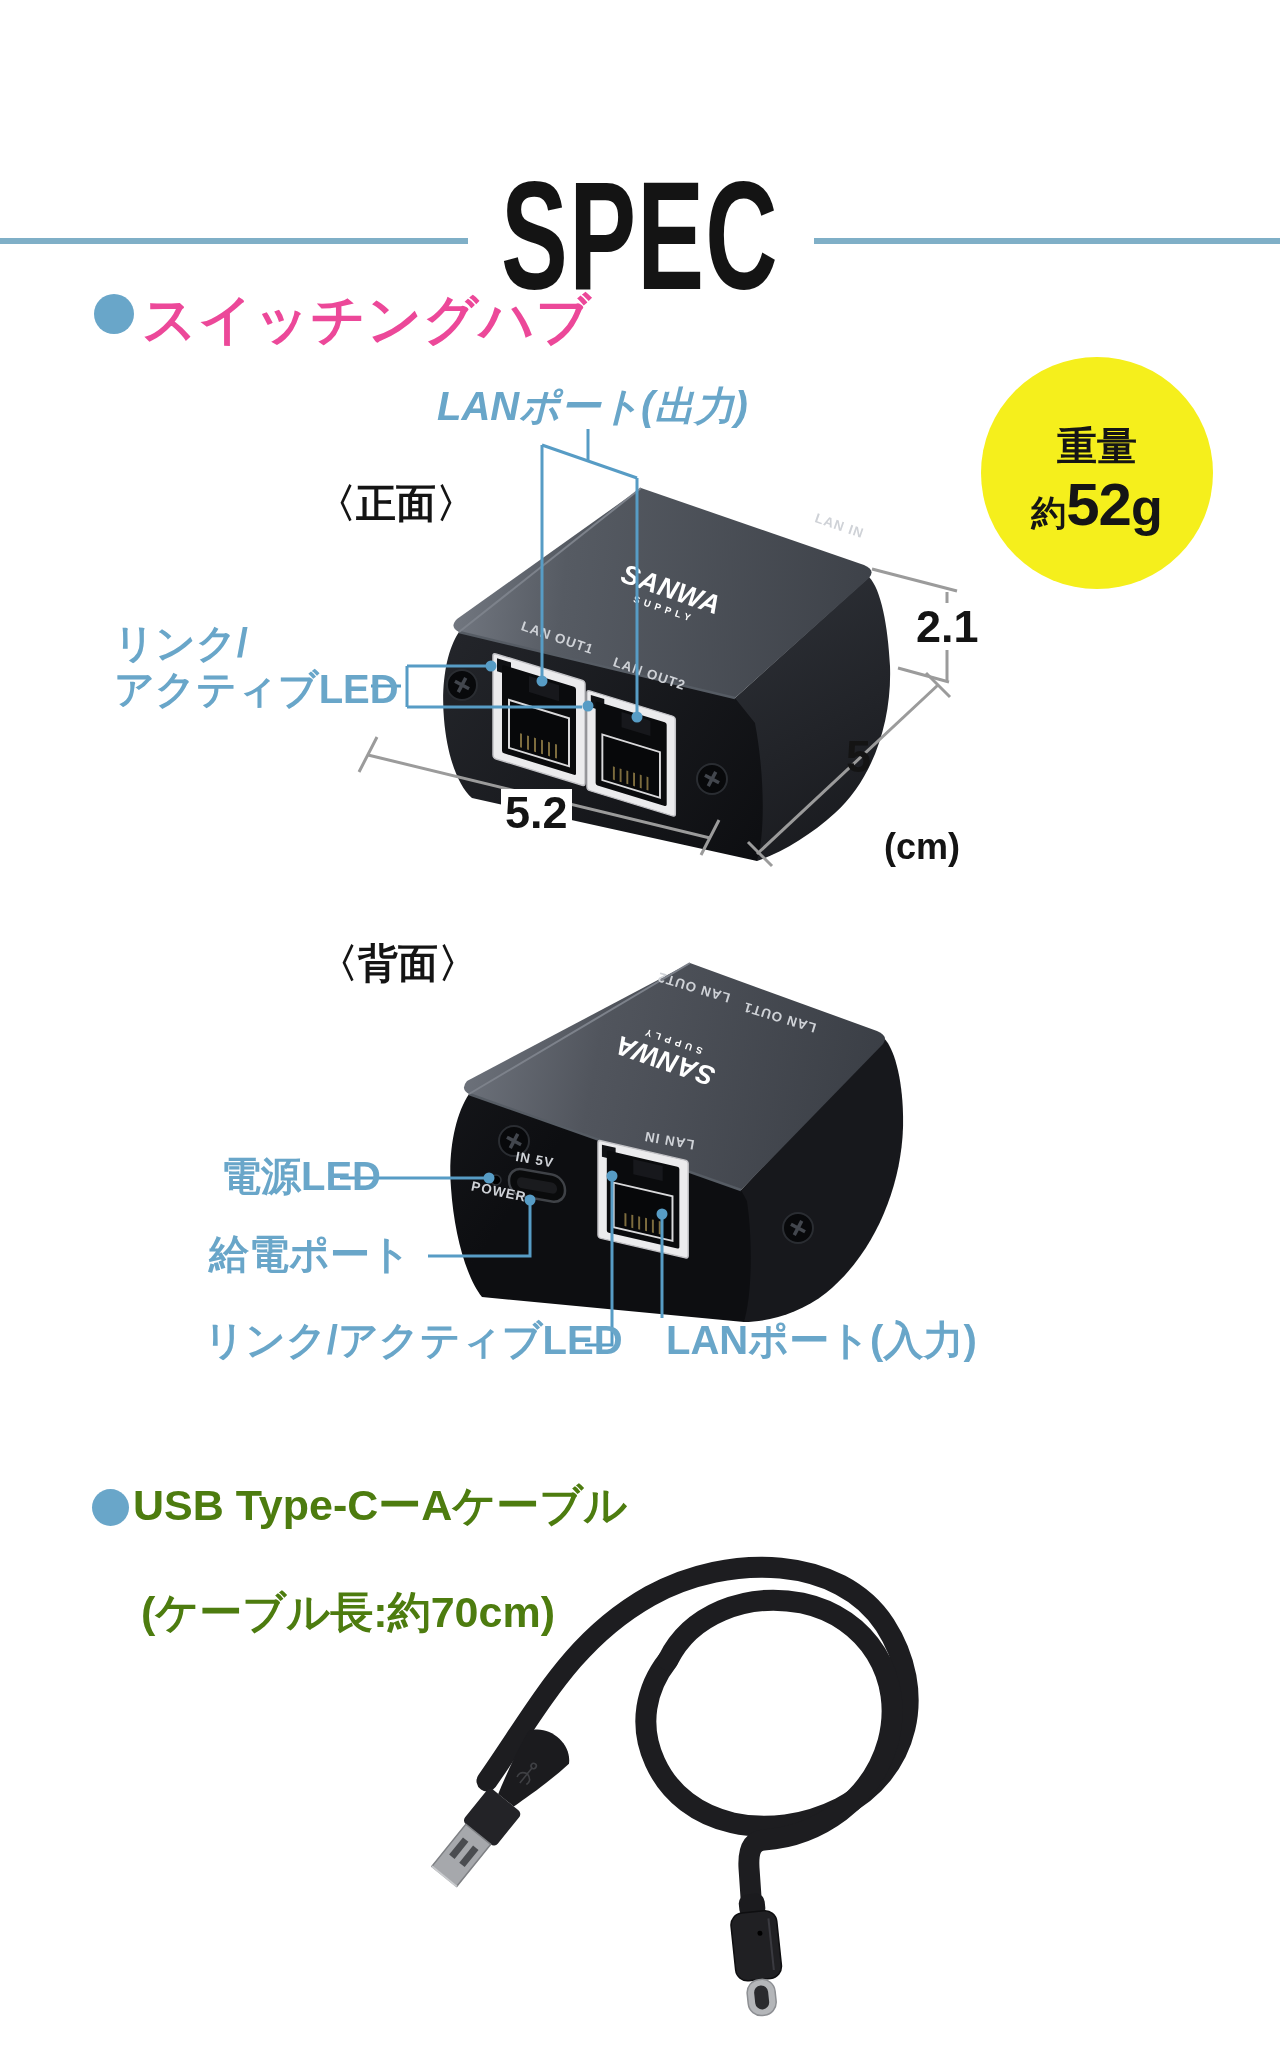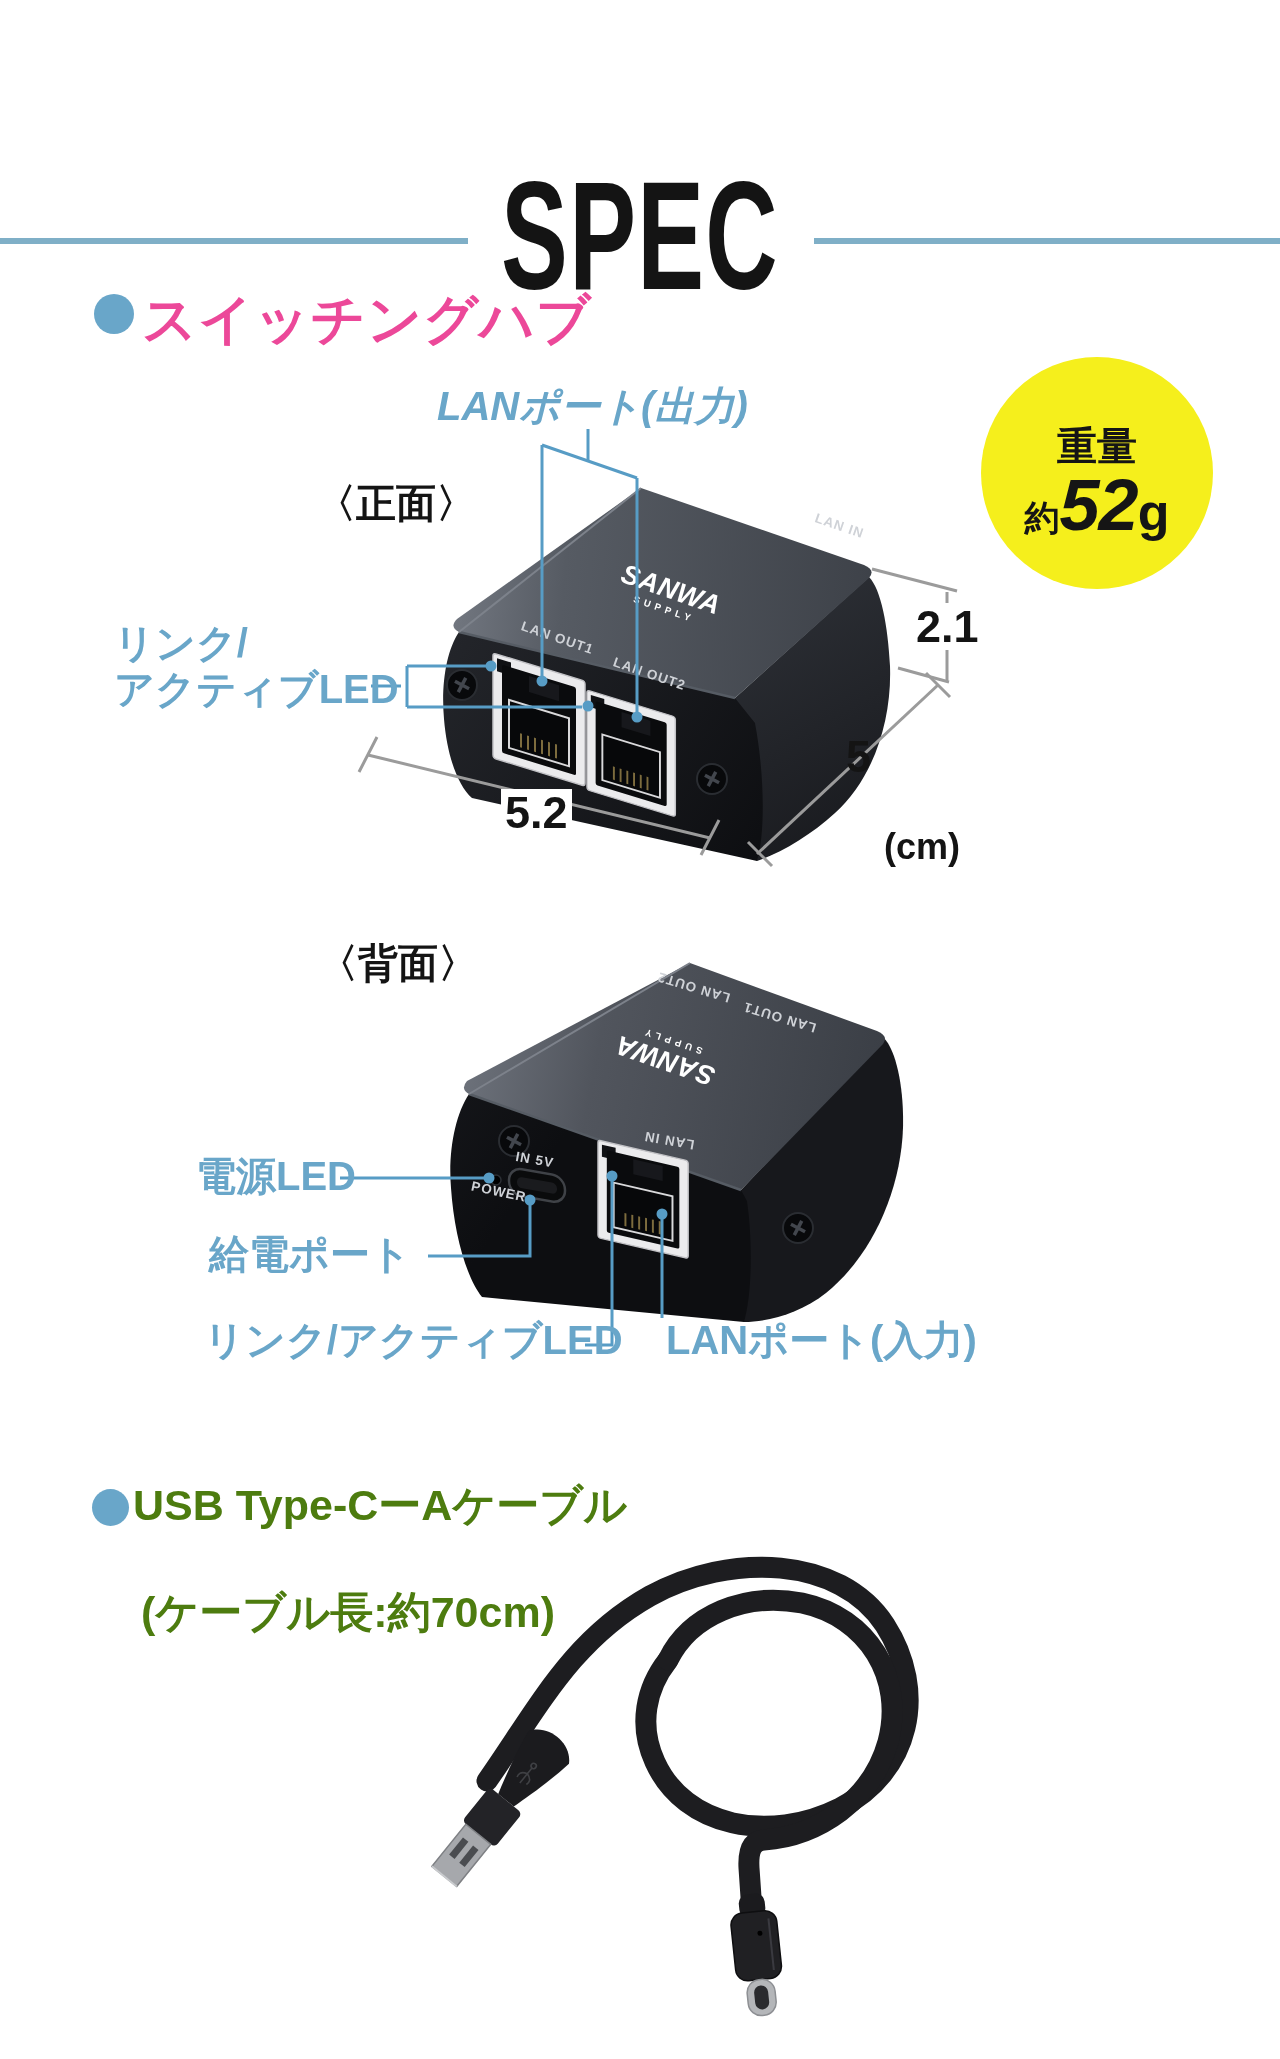--- a/index.html
+++ b/index.html
@@ -32,21 +32,21 @@
   .dim-num.nobg{background:transparent;padding:0;}
   .dim-unit{font-size:36px;font-weight:700;color:#141414;}
   .badge{
     position:absolute;left:981px;top:357px;width:232px;height:232px;border-radius:50%;
     background:var(--badge-yellow);display:flex;flex-direction:column;align-items:center;
     padding-top:68px;box-sizing:border-box;
   }
   .badge .w-label{font-size:40px;font-weight:700;line-height:42px;color:#151515;}
   .badge .w-row{display:flex;align-items:baseline;margin-top:2px;color:#151515;}
   .badge .w-prefix{font-size:35px;font-weight:700;}
-  .badge .w-value{font-size:72px;font-weight:700;line-height:72px;letter-spacing:-1px;font-style:italic;}
+  .badge .w-value{font-size:60px;font-weight:700;line-height:72px;letter-spacing:-1px;}
   .badge .w-unit{font-size:52px;font-weight:700;}
   .usb-heading{font-size:43px;font-weight:700;color:#4d7c0f;line-height:47px;}
   svg text{font-family:"Liberation Sans","DejaVu Sans",sans-serif;}
   .dev-label{font-size:13.5px;font-weight:700;fill:#cfd2d7;letter-spacing:1px;text-anchor:middle;}
   .lead{stroke:var(--leader-line);stroke-width:3;fill:none;}
   .lead-dot{fill:var(--leader-line);}
   .dimln{stroke:var(--dim-line);stroke-width:3;fill:none;}
 </style>
 </head>
 <body>
@@ -218,21 +218,21 @@
   <div class="badge">
     <div class="w-label">重量</div>
     <div class="w-row">
       <span class="w-prefix">約</span>
       <span class="w-value">52</span>
       <span class="w-unit">g</span>
     </div>
   </div>
 
   <div class="abs view-label" style="left:318px;top:941px;">〈背面〉</div>
-  <div class="abs blue-label" style="left:196px;top:1153px;">電源LED</div>
+  <div class="abs blue-label" style="left:221px;top:1153px;">電源LED</div>
   <div class="abs blue-label" style="left:209px;top:1231px;">給電ポート</div>
   <div class="abs blue-label" style="left:204px;top:1317px;">リンク/アクティブLED</div>
   <div class="abs blue-label" style="left:638px;top:1317px;margin-left:28px;">LANポート(入力)</div>
 
   <div class="bullet abs" style="left:92px;top:1489px;width:37px;height:37px;"></div>
   <div class="abs usb-heading" style="left:133px;top:1482px;">USB Type-CーAケーブル</div>
   <div class="abs usb-heading" style="left:141px;top:1589px;">(ケーブル長:約70cm)</div>
 
 </div>
 

